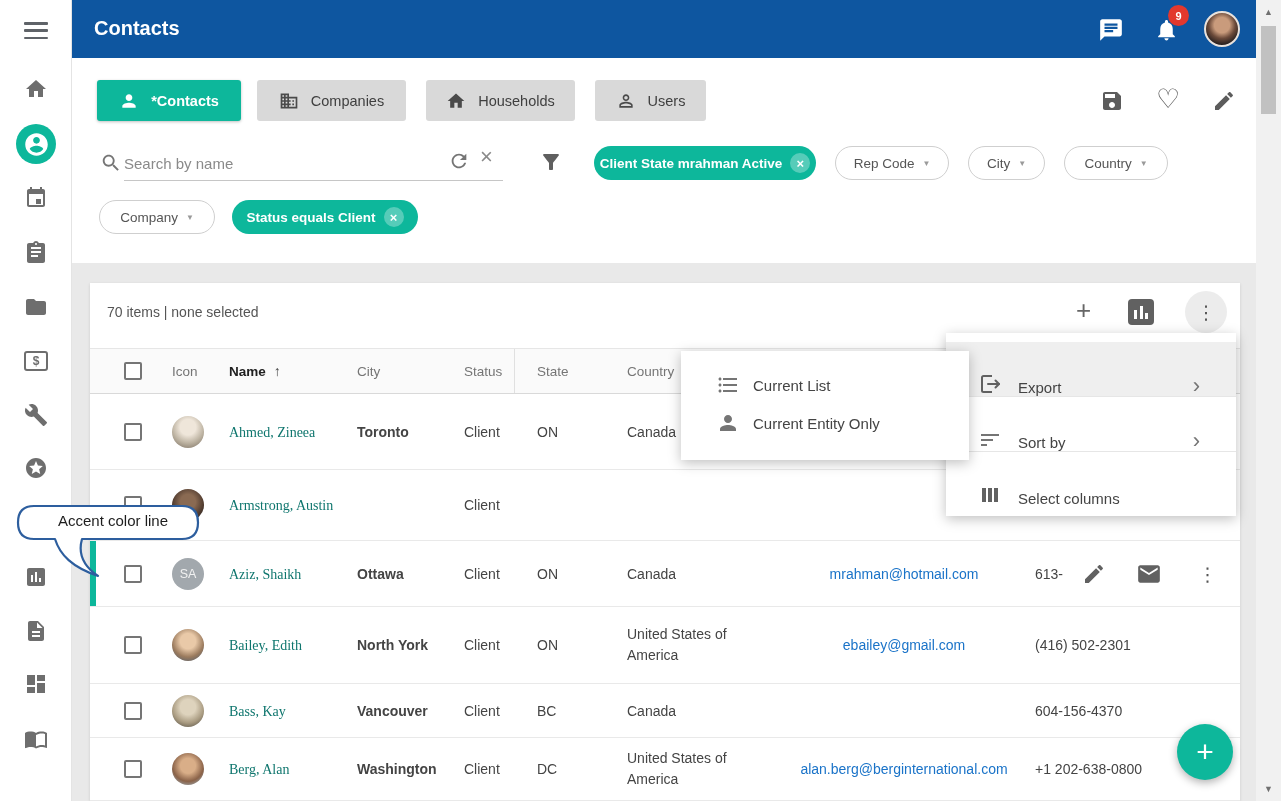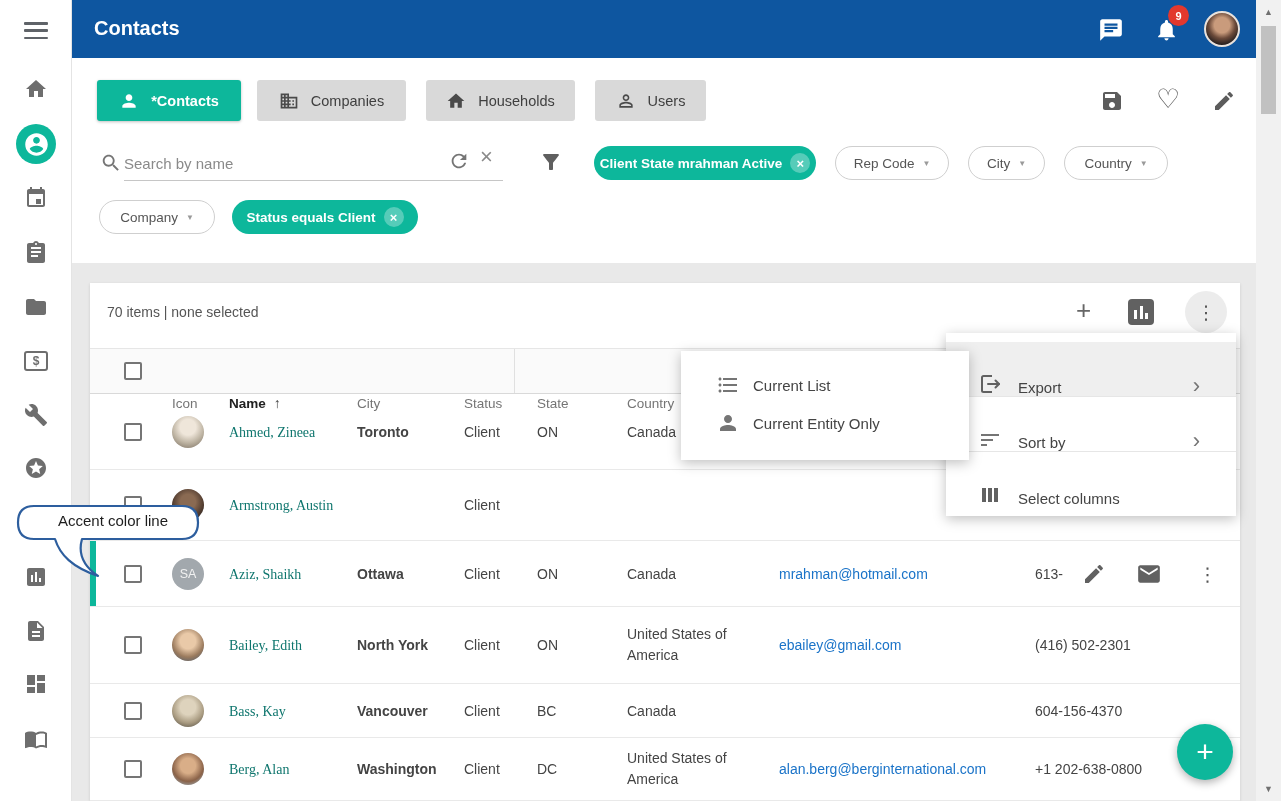--- a/index.html
+++ b/index.html
@@ -50,42 +50,42 @@
   .tc-plus { position:absolute; left:986px; top:14px; font-size:26px; font-weight:300; color:#666; cursor:pointer; line-height:26px; }
   .tc-chart { position:absolute; left:1038px; top:16px; width:26px; height:26px; background:#616161; border-radius:4px; cursor:pointer; }
   .tc-chart i { position:absolute; bottom:6px; width:3px; background:#fff; }
   .tc-chart i:nth-child(1){ left:6px; height:9px; }
   .tc-chart i:nth-child(2){ left:11.5px; height:13px; }
   .tc-chart i:nth-child(3){ left:17px; height:6px; }
   .tc-dots { position:absolute; left:1095px; top:8px; width:42px; height:42px; border-radius:50%; background:#ececec; color:#555; font-size:19px; display:flex; align-items:center; justify-content:center; cursor:pointer; }
 
   .thead { position:absolute; left:0; top:65px; width:1150px; height:46px; background:#fafafa; border-top:1px solid #e6e6e6; border-bottom:1px solid #d9d9d9; font-size:13.5px; color:#757575; }
   .hsep { position:absolute; left:424px; top:0; width:1px; height:100%; background:#e0e0e0; }
-  .hcell { position:absolute; top:50%; transform:translateY(-50%); white-space:nowrap;margin-top:32px; }
+  .hcell { position:absolute; top:50%; transform:translateY(-50%); white-space:nowrap; }
   .hname { color:#212121; font-weight:bold; }
   .sort-arrow { font-weight:normal; color:#424242; margin-left:8px; font-size:14px; }
 
   .tbody { position:absolute; left:0; top:111px; width:1150px; }
   .trow { position:relative; width:1150px; border-bottom:1px solid #e9e9e9; font-size:14px; cursor:pointer; }
   .r0{height:76px}.r1{height:71px}.r2{height:66px}.r3{height:77px}.r4{height:54px}.r5{height:63px}
   .cell { position:absolute; top:50%; transform:translateY(-50%); line-height:21px; }
   .cb { position:absolute; left:34px; top:50%; transform:translateY(-50%); width:18px; height:18px; border:2px solid #757575; border-radius:2px; background:#fff; cursor:pointer; }
   .avatar { position:absolute; left:82px; top:50%; transform:translateY(-50%); width:32px; height:32px; border-radius:50%; }
   .avatar.initials { background:#a2a8ad; color:#f1f1f1; font-size:12.5px; display:flex; align-items:center; justify-content:center; }
   .p0{background:radial-gradient(circle at 50% 35%, #efe6da 30%, #bdb3a2 60%, #8e8374 85%);}
   .p1{background:radial-gradient(circle at 50% 40%, #8a6a52 30%, #4b372c 65%, #24303a 90%);}
   .p3{background:radial-gradient(circle at 50% 38%, #e9c9a8 30%, #9b7b5e 62%, #57606b 90%);}
   .p4{background:radial-gradient(circle at 50% 38%, #ded3bd 30%, #a89a80 62%, #5c564a 90%);}
   .p5{background:radial-gradient(circle at 50% 40%, #d9ae88 30%, #8a6248 62%, #9db3c0 92%);}
   .c-name { left:139px; width:112px; color:#0f766e;font-family:Liberation Serif, serif; }
   .c-city { left:267px; width:95px;font-weight:bold; }
   .c-status { left:374px; width:65px; }
   .c-state { left:447px; width:80px; }
   .c-country { left:537px; width:145px; }
-  .c-email { left:689px; width:250px; color:#1a73c8; }
+  .c-email { left:689px; width:250px; color:#1a73c8;text-align:center; }
   .c-phone { left:945px; width:120px; }
   .accent { position:absolute; left:0; top:0; width:6px; height:100%; }
   .rowact { position:absolute; top:50%; transform:translateY(-50%); color:#616161; cursor:pointer; }
   .ra-edit { left:992px; width:24px; height:24px; }
   .ra-mail { left:1046px; width:26px; height:26px; }
   .ra-dots { left:1108px; font-size:19px; color:#555; }
 
   
   .submenu { position:absolute; left:681px; top:351px; width:288px; height:109px; background:#fff; box-shadow:0 3px 12px rgba(0,0,0,.25); z-index:56; padding-top:15px; }
   .submenu-item { height:38px; display:flex; align-items:center; cursor:pointer; font-size:15px; color:#444; }

